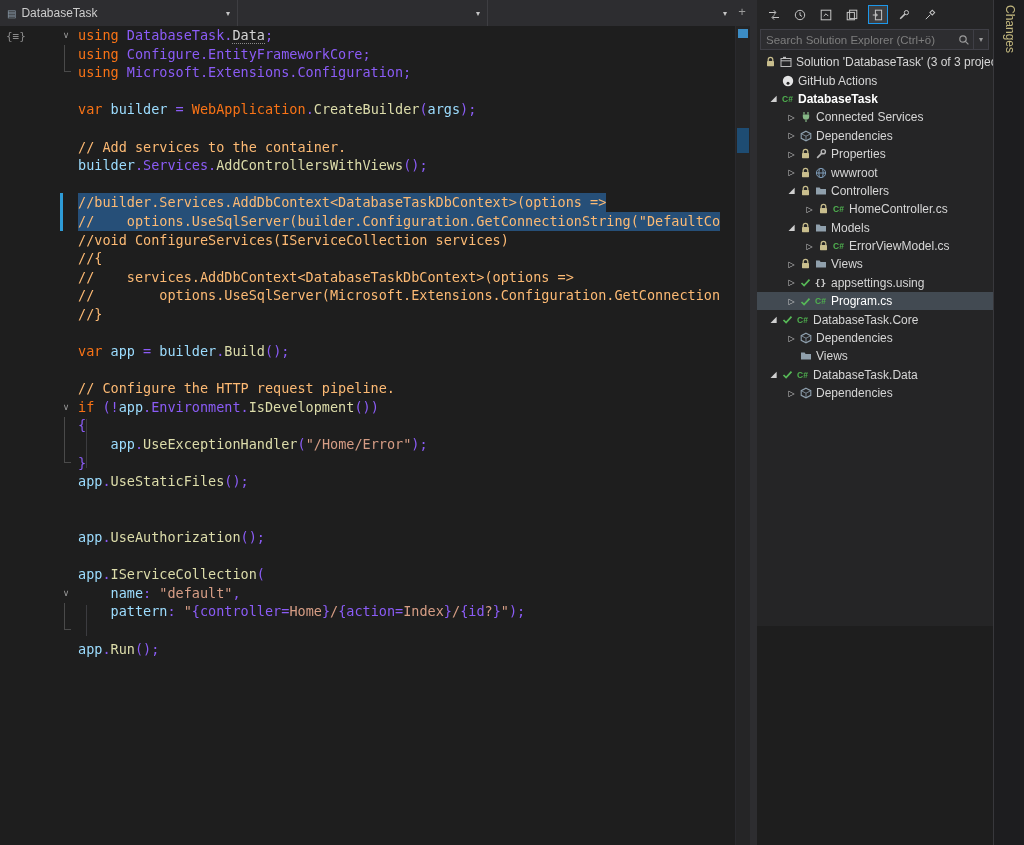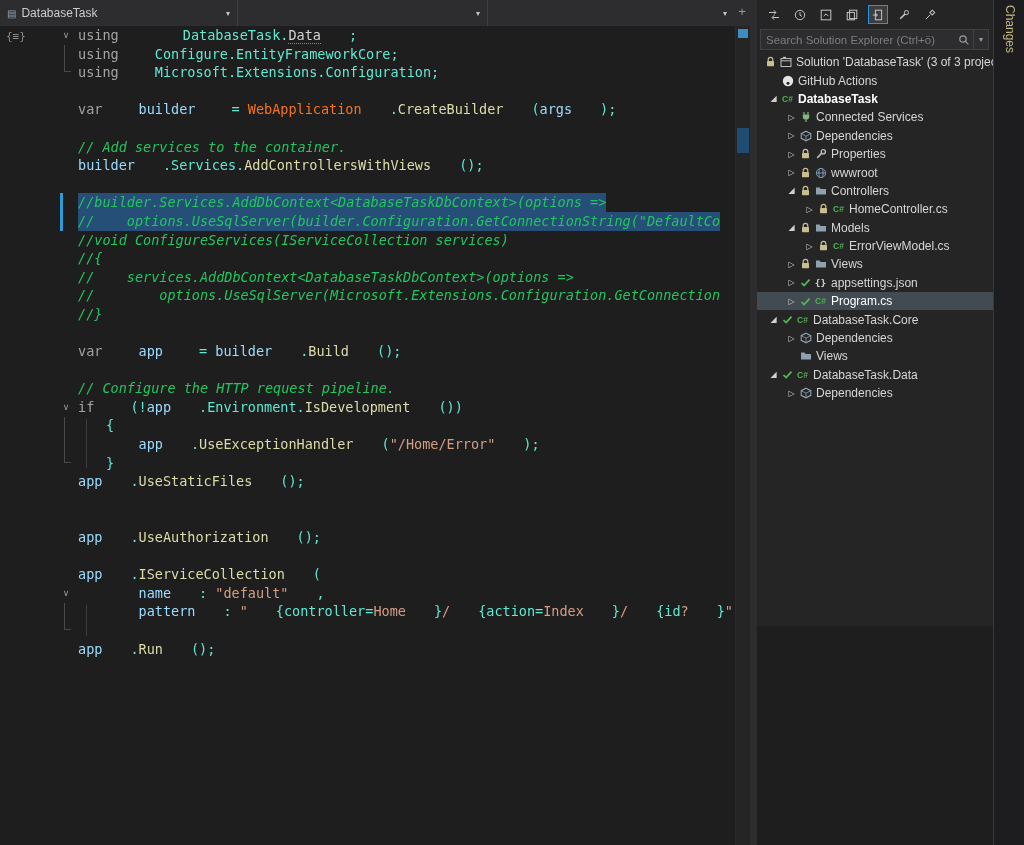--- a/index.html
+++ b/index.html
@@ -22,23 +22,23 @@
 
   
   #editor-pane { position:absolute; left:0; top:0; width:750px; height:845px; }
   #code-outline { position:absolute; left:6px; top:30px; color:#8A8A8A; font-size:11px;
                   font-family:"DejaVu Sans Mono", monospace; }
   #code-lines { position:absolute; left:78px; top:26px; width:657px; height:819px; overflow:hidden; }
   .cline { height:18.6px; line-height:18.6px; white-space:pre;
            font-family:"DejaVu Sans Mono", monospace; font-size:13.5px; color:#D4D4D4; }
   .ltext { display:inline-block; }
   .ltext.selbg { background:#264F78; }
-  .tk-k { color:#a3a3a3; } .tk-t { color:#f97316; } .tk-m { color:#DCDCAA; }
-  .tk-v { color:#9CDCFE; } .tk-s { color:#D69D85; } .tk-c { color:#22c55e;font-style:italic; }
-  .tk-p { color:#5eead4;margin-left:28px; }
+  .tk-k { color:#f97316; } .tk-t { color:#f97316; } .tk-m { color:#DCDCAA; }
+  .tk-v { color:#9CDCFE; } .tk-s { color:#D69D85; } .tk-c { color:#fdba74; }
+  .tk-p { color:#8b5cf6; }
   .tk-pu { color:#D4D4D4; border-bottom:1px dotted #8A8A8A;text-align:right; }
   .chev { position:absolute; left:58px; width:16px; height:16px; text-align:center;
           color:#9B9B9B; font-size:9px; line-height:14px; }
   .fguide { position:absolute; left:64px; width:7px;
             border-left:1px solid #4A4A4A; border-bottom:1px solid #4A4A4A; }
   .iguide { position:absolute; left:86px; width:1px; background:#3C3C40; }
   .cmark  { position:absolute; left:60px; width:3px; background:#2E9BD6; }
 
   
   #scrollbar { position:absolute; left:735px; top:26px; width:15px; height:819px;
@@ -394,21 +394,21 @@
           <span class="tpad" style="width: 28px;"></span>
           <span class="texp">▷</span>
           <span class="ticon">
             <svg width="11" height="11" viewBox="0 0 11 11">
               <path d="M1.5 6l2.6 2.6L9.5 2.6" fill="none" stroke="#57B957" stroke-width="1.7"></path>
             </svg>
           </span>
           <span class="ticon">
             <span class="json-glyph">{}</span>
           </span>
-          <span class="tlabel">appsettings.json</span>
+          <span class="tlabel">appsettings.using</span>
         </div>
         <div class="trow sel">
           <span class="tpad" style="width: 28px;"></span>
           <span class="texp">▷</span>
           <span class="ticon">
             <svg width="11" height="11" viewBox="0 0 11 11">
               <path d="M1.5 6l2.6 2.6L9.5 2.6" fill="none" stroke="#57B957" stroke-width="1.7"></path>
             </svg>
           </span>
           <span class="ticon">

